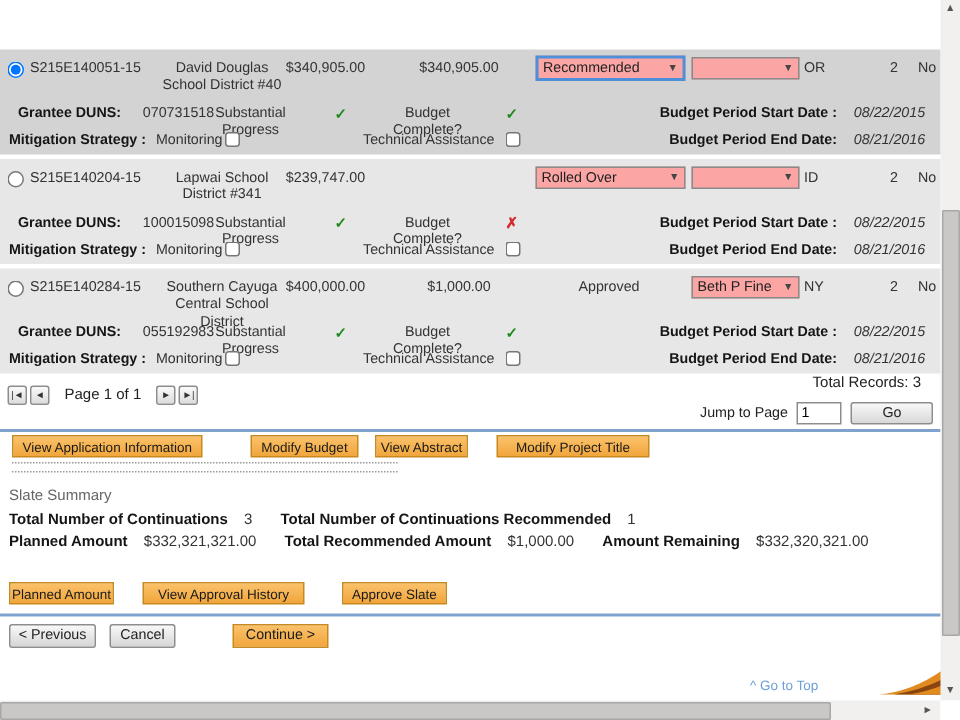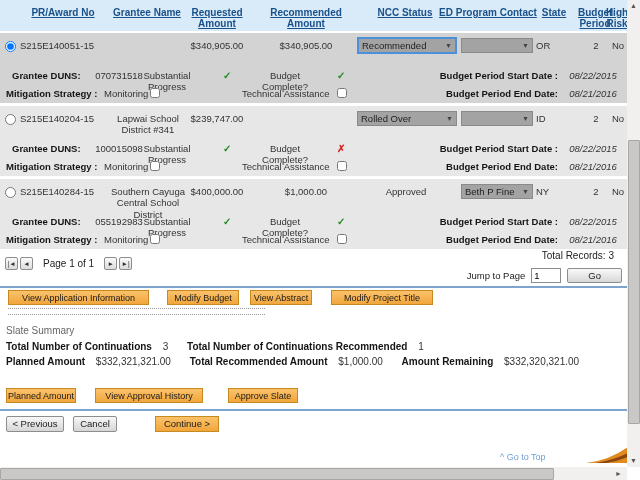--- a/index.html
+++ b/index.html
@@ -25,21 +25,21 @@
   .c-pr{left:20px;width:86px;}
   .c-grantee{left:102px;width:92px;text-align:center;line-height:1.2;}
   .c-req{left:180px;width:74px;text-align:center;}
   .c-rec{left:262px;width:88px;text-align:center;}
   .c-ncc{left:357px;width:100px;}
   .c-ncc-text{left:356px;width:100px;text-align:center;}
   .c-contact{left:461px;width:72px;}
   .c-state{left:536px;width:36px;text-align:left;}
   .c-bp{left:584px;width:24px;text-align:center;}
   .c-hr{left:606px;width:24px;text-align:center;}
-  .select{background:#a3a3a3;border:1px solid #8a8a8a;height:15px;box-sizing:border-box;
+  .select{background:#fca5a5;border:1px solid #8a8a8a;height:15px;box-sizing:border-box;
           display:flex;align-items:center;justify-content:space-between;padding:0 3px;
           font-size:9.5px;color:#222;top:1px;cursor:pointer;}
   .select.focused{border:2px solid #4d90d9;height:17px;top:0;}
   .select .arrow{font-size:7px;color:#444;margin-left:3px;}
   .l-duns{left:12px;} .v-duns{left:88px;width:62px;text-align:center;}
   .v-subst{left:136px;width:62px;text-align:center;}
   .m1{left:223px;} .v-bq{left:251px;width:68px;text-align:center;} .m2{left:337px;}
   .l-start,.l-end{left:420px;width:138px;text-align:right;}
   .v-sdate,.v-edate{left:564px;width:58px;text-align:center;font-style:italic;}
   .l-mit{left:6px;} .v-mon{left:104px;}
@@ -58,21 +58,21 @@
   .jump-label{font-size:9.5px;color:#222;}
   .jump-input{width:24px;height:13px;border:1px solid #8d8d8d;font-size:9.5px;padding:0 2px;
               font-family:"Liberation Sans",sans-serif;}
   .gbtn{background:linear-gradient(#f8f8f8,#d8d8d8);border:1px solid #8d8d8d;border-radius:2px;
         font-size:9.5px;color:#222;padding:1px 20px;cursor:pointer;font-family:"Liberation Sans",sans-serif;}
   
   .rule-blue{position:absolute;left:0;width:627px;height:2px;background:#7fa3cf;}
   .rule1{top:286px;} .rule2{top:409px;}
   .obtn{position:absolute;height:15px;line-height:14px;text-align:center;font-size:9px;color:#1a1a1a;
         background:linear-gradient(#fbc26b,#f1a63c);border:1px solid #c8891f;box-sizing:border-box;cursor:pointer;}
-  .act-top{top:290px;} .ab1{left:8px;width:141px;} .ab2{left:167px;width:72px;}
+  .act-top{top:290px;} .ab1{left:8px;width:127px;} .ab2{left:167px;width:72px;}
   .ab3{left:250px;width:62px;} .ab4{left:331px;width:102px;}
   .dots{position:absolute;top:308px;left:8px;width:257px;height:5px;
         border-top:1px dotted #999;border-bottom:1px dotted #999;}
   
   .slate-title{position:absolute;top:325px;left:6px;font-size:10px;color:#666;}
   .sumline{position:absolute;left:6px;font-size:10px;}
   .sum1{top:341px;} .sum2{top:356px;}
   .sumline .slbl{font-weight:bold;color:#151515;margin-right:8px;}
   .sumline .sval{color:#333;margin-right:16px;}
   .act-bot{top:388px;} .bb1{left:6px;width:70px;} .bb2{left:95px;width:108px;} .bb3{left:228px;width:70px;}
@@ -97,38 +97,28 @@
           border:1px solid #a8a7a5;border-radius:1px;cursor:pointer;}
   .harrow{position:absolute;right:2px;top:0;width:13px;height:13px;font-size:7px;line-height:13px;
           text-align:center;color:#555;cursor:pointer;}
   .corner{position:absolute;right:0;bottom:0;width:13px;height:13px;background:#fff;}
 </style>
 </head>
 <body>
 
 <div class="screen">
 
-  <div class="thead">
-    <span class="hcell h-pr">PR/Award No</span>
-    <span class="hcell h-grantee">Grantee Name</span>
-    <span class="hcell h-req">Requested Amount</span>
-    <span class="hcell h-rec">Recommended Amount</span>
-    <span class="hcell h-ncc">NCC Status</span>
-    <span class="hcell h-contact">ED Program Contact</span>
-    <span class="hcell h-state">State</span>
-    <span class="hcell h-bp">Budget Period</span>
-    <span class="hcell h-hr">High Risk</span>
-  </div>
 
   <div class="tbody">
 
     <div class="record selected">
       <div class="line1">
         <input type="radio" name="award-select" class="radio" checked="checked" style="">
         <span class="cell c-pr">S215E140051-15</span>
+        <span class="cell c-grantee">David Douglas School District #40</span>
         <span class="cell c-req">$340,905.00</span>
         <span class="cell c-rec">$340,905.00</span>
         <div class="cell select focused c-ncc">
           <span>Recommended</span>
           <span class="arrow">▼</span>
         </div>
         <div class="cell select c-contact">
           <span></span>
           <span class="arrow">▼</span>
         </div>

